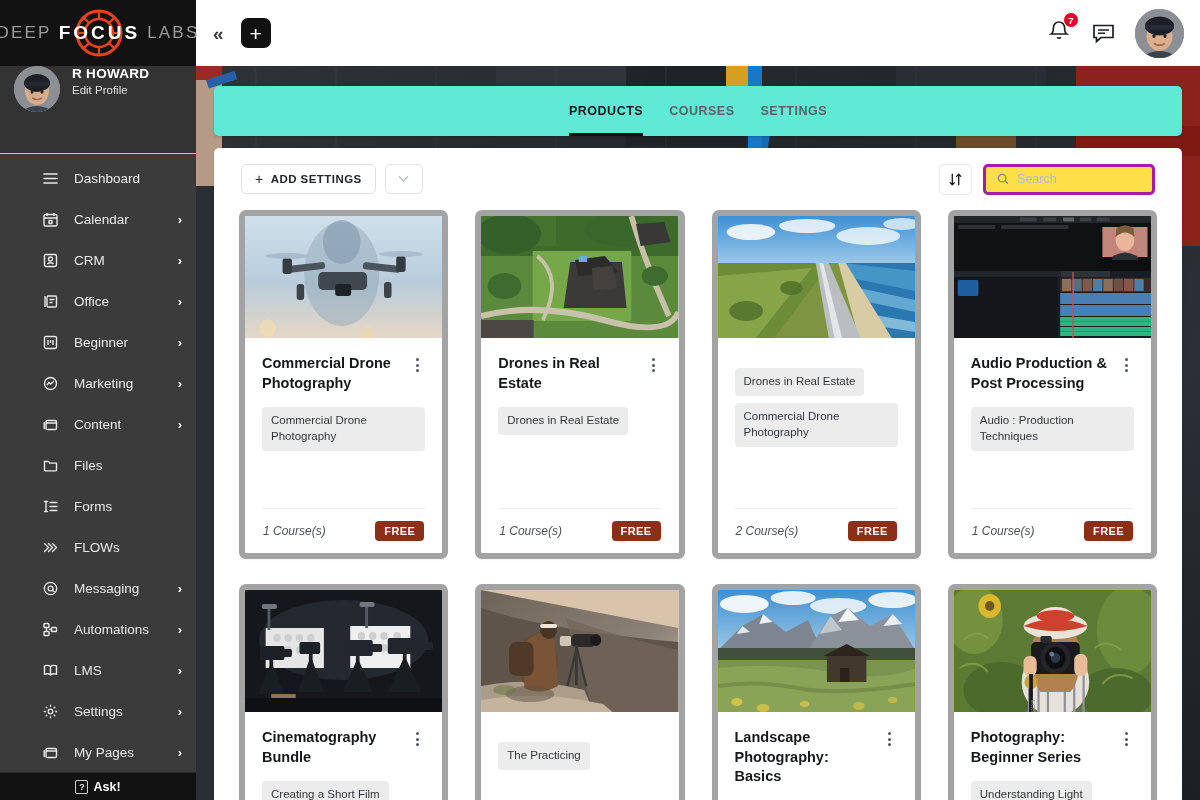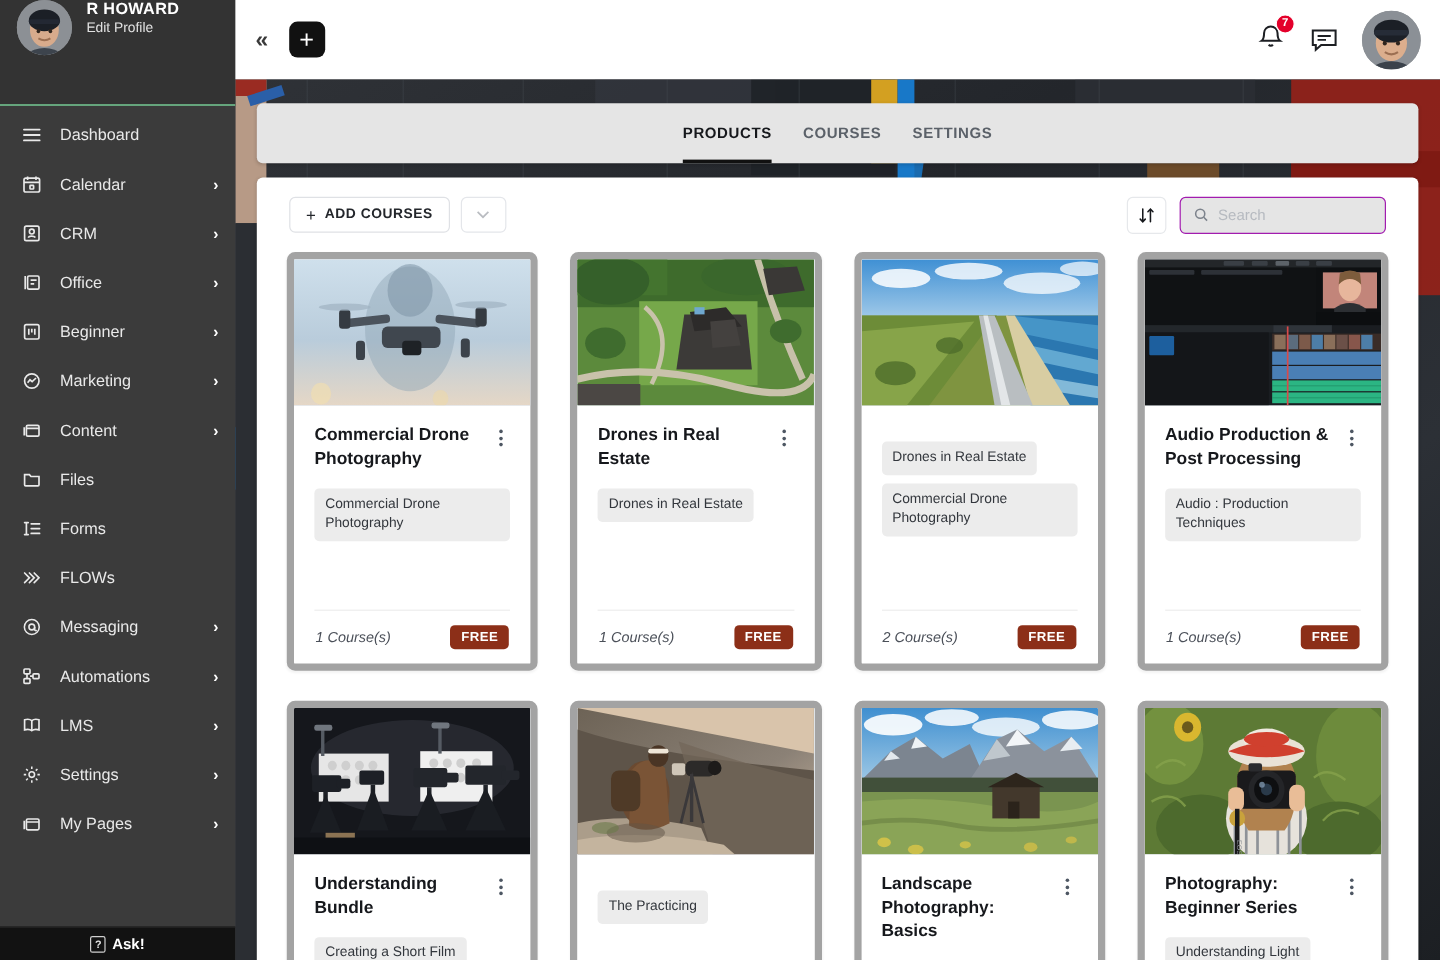--- a/index.html
+++ b/index.html
@@ -47,21 +47,21 @@
     position: relative;
   }
   .avatar-face { position: absolute; inset: 0; }
   .profile-name { font-size: 13.5px; font-weight: 700; color: #fff; letter-spacing: .3px; }
   .profile-sub { font-size: 11.5px; color: #e2e2e2; margin-top: 3px; }
 
   .navlist { flex: 1 1 auto; overflow: hidden; padding-top: 4px; }
   .navitem {
     height: 41px; display: flex; align-items: center;
     padding: 0 14px 0 16px; gap: 14px; color: #e9e9e9;
-    font-size: 13.5px; cursor: pointer;
+    font-size: 13.5px; cursor: pointer; margin-left: 24px;
   }
   .navitem .ico { width: 20px; height: 20px; flex: none; display: flex; align-items: center; justify-content: center; }
   .navitem .lbl { flex: 1 1 auto; white-space: nowrap; }
   .navitem .chev { font-size: 13px; color: #ffffff; font-weight: 700; }
   .asklbar {
     height: 28px; background: #121212; flex: none;
     display: flex; align-items: center; justify-content: center;
     gap: 5px; color: #fff; font-size: 12.5px; font-weight: 700;
     border-top: 1px solid #2a2a2a;
   }
@@ -109,21 +109,21 @@
   .banner {
     position: absolute; left: 196px; top: 66px;
     width: 1004px; height: 734px; overflow: hidden; z-index: 5;
     background: #2a2b30;
   }
   .banner-img { position: absolute; inset: 0; }
 
   
   .tabcard {
     position: absolute; left: 214px; top: 86px;
-    width: 968px; height: 50px; background: #e5e5e5;
+    width: 968px; height: 50px; background: #5eead4;
     border-radius: 5px; z-index: 20;
     box-shadow: 0 1px 3px rgba(0,0,0,.16);
     display: flex; align-items: center; justify-content: center;
   }
   .tabs { display: flex; align-items: flex-end; height: 50px; gap: 26px; }
   .tab {
     font-size: 12.5px; font-weight: 700; letter-spacing: .5px;
     color: #5b6169; height: 50px; display: flex; align-items: center;
     cursor: pointer; position: relative;
   }
@@ -158,22 +158,22 @@
     display: flex; align-items: center; justify-content: center;
     color: #b9bcc1; font-size: 11px; cursor: pointer;
   }
   .tool-right { margin-left: auto; display: flex; align-items: center; gap: 11px; }
   .sort-btn {
     width: 33px; height: 31px; border: 1px solid #e6e8eb; border-radius: 5px;
     background: #fff; display: flex; align-items: center; justify-content: center;
     cursor: pointer;
   }
   .search-box {
-    width: 172px; height: 31px; border: 1px solid #a21caf; border-radius: 5px;
-    background: #e5e5e5; display: flex; align-items: center; gap: 8px;
+    width: 172px; height: 31px; border: 3px solid #a21caf; border-radius: 5px;
+    background: #fde047; display: flex; align-items: center; gap: 8px;
     padding: 0 11px; cursor: text;
   }
   .search-box input {
     border: none; outline: none; font-size: 12.5px; color: #2b2f36;
     font-family: "Liberation Sans", sans-serif; width: 100%; background: transparent;
   }
   .search-box input::placeholder { color: #b6bac0; }
 
   
   .grid {
@@ -252,20 +252,41 @@
           <path d="M600 0 L600 734"></path>
         <path d="M720 0 L720 734"></path>
           <path d="M840 0 L840 734"></path>
       </g>
       <rect x="0" y="120" width="40" height="614" fill="#2b2e33"></rect>
     </svg>
   </div>
 
   <aside class="sidebar">
 
+    <div class="brand">
+      <svg class="brand-ring" viewBox="0 0 52 52">
+        <circle cx="26" cy="26" r="22" fill="none" stroke="#e8431f" stroke-width="3"></circle>
+        <circle cx="26" cy="26" r="14" fill="none" stroke="#e8431f" stroke-width="2.4"></circle>
+        <g stroke="#e8431f" stroke-width="2.2">
+          <path d="M26 4 L26 12"></path>
+            <path d="M26 40 L26 48"></path>
+          <path d="M4 26 L12 26"></path>
+            <path d="M40 26 L48 26"></path>
+          <path d="M10.4 10.4 L16 16"></path>
+            <path d="M36 36 L41.6 41.6"></path>
+          <path d="M41.6 10.4 L36 16"></path>
+            <path d="M16 36 L10.4 41.6"></path>
+        </g>
+      </svg>
+      <div class="brand-text">
+        <span>DEEP</span>
+        <span class="brand-focus">FOCUS</span>
+        <span>LABS</span>
+      </div>
+    </div>
 
     <div class="profile">
       <div class="avatar-sm">
         <svg class="avatar-face" viewBox="0 0 46 46">
           <rect width="46" height="46" fill="#8c9095"></rect>
           <ellipse cx="23" cy="25" rx="12" ry="14" fill="#d8ab8c"></ellipse>
           <ellipse cx="23" cy="17" rx="13" ry="9" fill="#1b1f26"></ellipse>
           <rect x="10" y="16" width="26" height="4" rx="2" fill="#232833"></rect>
           <ellipse cx="18" cy="26" rx="1.5" ry="1.8" fill="#30251e"></ellipse>
           <ellipse cx="28" cy="26" rx="1.5" ry="1.8" fill="#30251e"></ellipse>
@@ -497,21 +518,21 @@
       <div class="tab">COURSES</div>
       <div class="tab">SETTINGS</div>
     </div>
   </div>
 
   <section class="panel">
 
     <div class="toolbar">
       <div class="add-product">
         <span class="plus">+</span>
-        <span>ADD COURSES</span>
+        <span>ADD SETTINGS</span>
       </div>
       <div class="caret-btn">
         <svg width="11" height="8" viewBox="0 0 11 8" fill="none" stroke="#b9bcc1" stroke-width="1.4">
             <path d="M1 1.5L5.5 6 10 1.5"></path>
           </svg>
       </div>
 
       <div class="tool-right">
         <div class="sort-btn">
           <svg width="15" height="15" viewBox="0 0 15 15" fill="none" stroke="#16181c" stroke-width="1.3" stroke-linecap="round">
@@ -774,21 +795,21 @@
               <rect x="184" y="52" width="16" height="8" rx="2"></rect>
               <rect x="168" y="64" width="4" height="36"></rect>
               <path d="M152 102 L170 66 L188 102 Z" fill="#1a1d22"></path>
             </g>
             <rect x="28" y="104" width="26" height="14" fill="#8b7353"></rect>
             <rect x="0" y="108" width="210" height="14" fill="#0e1014"></rect>
           </svg>
         </div>
         <div class="card-body">
           <div class="card-title-row">
-            <div class="card-title">Understanding Bundle</div>
+            <div class="card-title">Cinematography Bundle</div>
             <div class="kebab">
                 <i></i>
                 <i></i>
                 <i></i>
               </div>
           </div>
           <div class="tags">
             <span class="tag">Creating a Short Film</span>
           </div>
 

